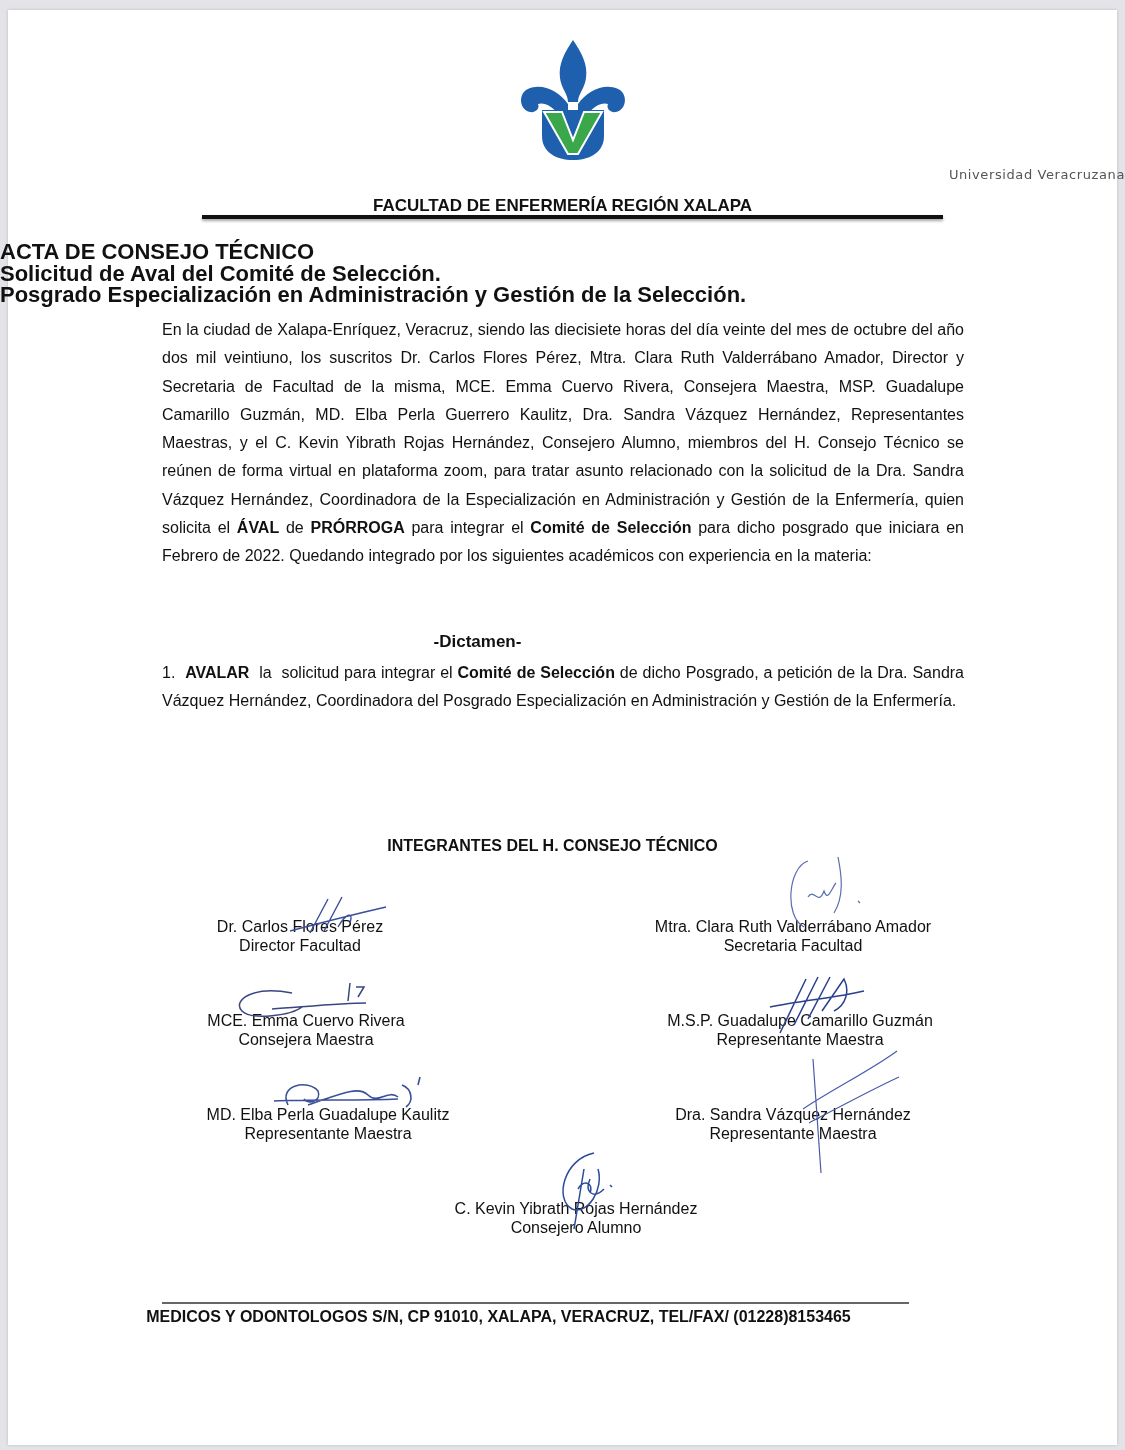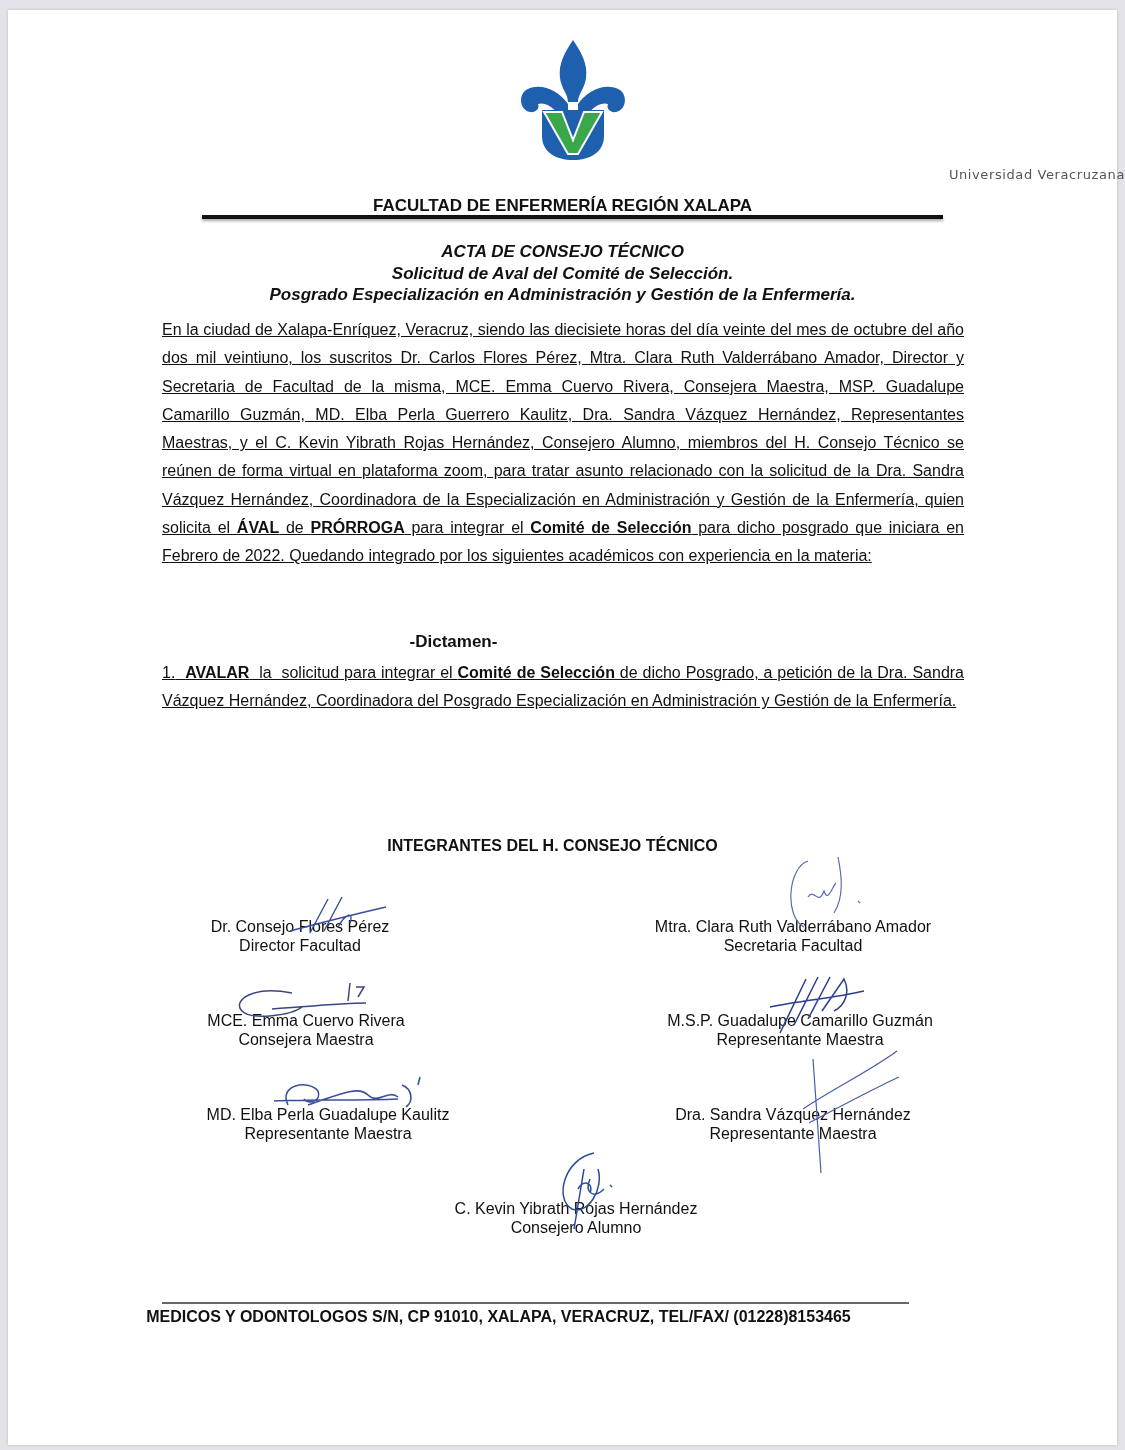--- a/index.html
+++ b/index.html
@@ -29,33 +29,33 @@
   .faculty {
     position: absolute; left: 0; width: 1125px; top: 196px;
     text-align: center; font-size: 17px; font-weight: bold; color: #111;
   }
   .faculty-rule {
     position: absolute; left: 202px; width: 741px; top: 215px; height: 4px;
     background: #111; box-shadow: 0 2px 3px rgba(0,0,0,0.35);
   }
   .titles {
     position: absolute; left: 0; width: 1125px; top: 241px;
-    text-align: center; font-weight: bold; font-size: 17px; line-height: 21.5px; font-style: italic;
+    font-weight: bold; font-size: 22px; line-height: 21.5px;
   }
   .body-text {
     position: absolute; left: 162px; width: 802px;
     font-size: 16px; line-height: 28.3px; text-align: justify;
     color: #111;
   }
-  .body-text p { margin: 0; text-decoration: underline; }
+  .body-text p { margin: 0; }
   .body-text .last { text-align-last: left; }
   .p1 { top: 316px; }
   .dictamen-head {
     position: absolute; left: 0; width: 907px; top: 632px;
-    text-align: center; font-size: 17px; font-weight: bold;
+    text-align: center; font-size: 17px; font-weight: bold; padding-left: 24px;
   }
   .p2 { top: 659px; }
   .members-head {
     position: absolute; left: 0; width: 1105px; top: 837px;
     text-align: center; font-size: 16px; font-weight: bold;
   }
   .sig {
     position: absolute; text-align: center; font-size: 16px; line-height: 19px; width: 340px;
   }
   .sig svg { position: absolute; pointer-events: none; }
@@ -80,40 +80,40 @@
   <path fill="#3aa74a" stroke="#ffffff" stroke-width="2" d="M26 74 L44 74 L55 102 L66 74 L84 74 L60 116 L50 116 Z"></path>
 </svg>
 <div class="logo-caption">Universidad Veracruzana</div>
 
 <div class="faculty">FACULTAD DE ENFERMERÍA REGIÓN XALAPA</div>
 <div class="faculty-rule"></div>
 
 <div class="titles">
   <div>ACTA DE CONSEJO TÉCNICO</div>
   <div>Solicitud de Aval del Comité de Selección.</div>
-  <div>Posgrado Especialización en Administración y Gestión de la Enfermería.</div>
+  <div>Posgrado Especialización en Administración y Gestión de la Selección.</div>
 </div>
 
 <div class="body-text p1">
   <p class="last"><span>En la ciudad de Xalapa-Enríquez, Veracruz, siendo las diecisiete horas del día veinte del mes de octubre del año dos mil veintiuno, los suscritos Dr. Carlos Flores Pérez, Mtra. Clara Ruth Valderrábano Amador, Director y Secretaria de Facultad de la misma, MCE. Emma Cuervo Rivera, Consejera Maestra, MSP. Guadalupe Camarillo Guzmán, MD. Elba Perla Guerrero Kaulitz, Dra. Sandra Vázquez Hernández, Representantes Maestras, y el C. Kevin Yibrath Rojas Hernández, Consejero Alumno, miembros del H. Consejo Técnico se reúnen de forma virtual en plataforma zoom, para tratar asunto relacionado con la solicitud de la Dra. Sandra Vázquez Hernández, Coordinadora de la Especialización en Administración y Gestión de la Enfermería, quien solicita el </span><b>ÁVAL</b><span> de </span><b>PRÓRROGA</b><span> para integrar el </span><b>Comité de Selección</b><span> para dicho posgrado que iniciara en Febrero de 2022. Quedando integrado por los siguientes académicos con experiencia en la materia:</span></p>
 </div>
 
 <div class="dictamen-head">-Dictamen-</div>
 
 <div class="body-text p2">
   <p class="last"><span>1.</span>&nbsp;&nbsp;<b>AVALAR</b><span style="white-space:pre-wrap">  la  solicitud para integrar el </span><b>Comité de Selección</b><span> de dicho Posgrado, a petición de la Dra. Sandra Vázquez Hernández, Coordinadora del Posgrado Especialización en Administración y Gestión de la Enfermería.</span></p>
 </div>
 
 <div class="members-head">INTEGRANTES DEL H. CONSEJO TÉCNICO</div>
 
 <div class="sig" style="left:130px; top:917px;">
   <svg style="left:150px; top:-24px;" width="110" height="50">
     <path d="M10 38 C40 30 80 20 106 14 M30 40 L48 6 M44 38 L62 4 M58 34 C66 20 74 18 70 30" stroke="#3a4f9a" stroke-width="1.4" fill="none"></path>
   </svg>
-  <div>Dr. Consejo Flores Pérez</div>
+  <div>Dr. Carlos Flores Pérez</div>
   <div>Director Facultad</div>
 </div>
 
 <div class="sig" style="left:638px; top:917px; width:310px;">
   <svg style="left:140px; top:-60px;" width="100" height="80">
     <path d="M30 4 C10 10 6 60 26 70 M30 40 C36 30 40 50 46 34 C50 46 54 30 58 26 M60 0 C64 20 66 40 56 56 M80 44 L82 46" stroke="#5a6db0" stroke-width="1.2" fill="none"></path>
   </svg>
   <div>Mtra. Clara Ruth Valderrábano Amador</div>
   <div>Secretaria Facultad</div>
 </div>

